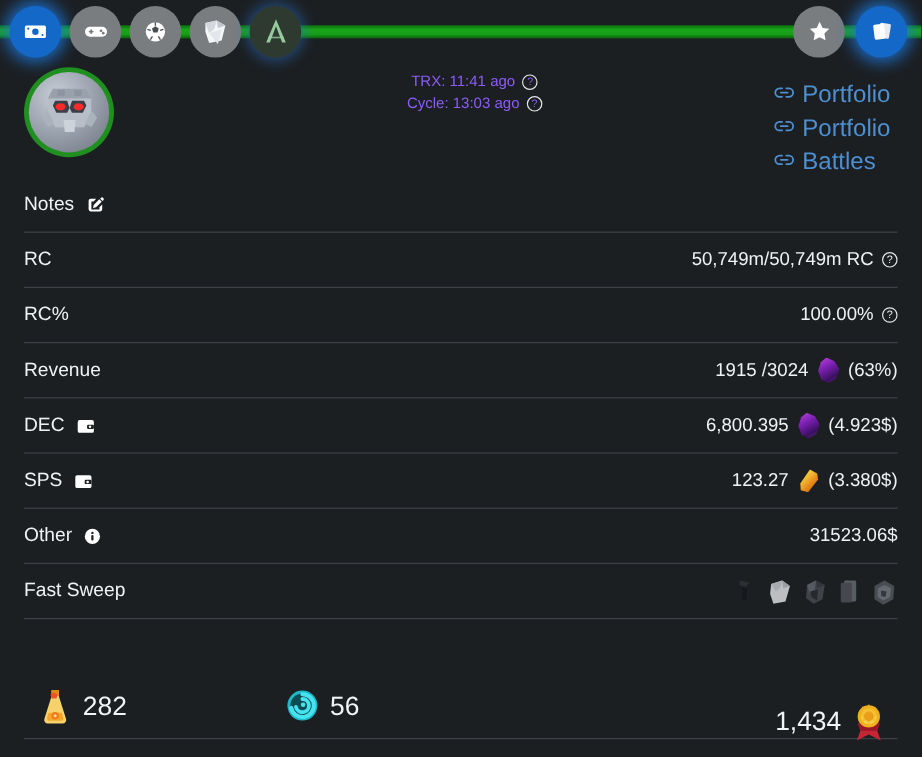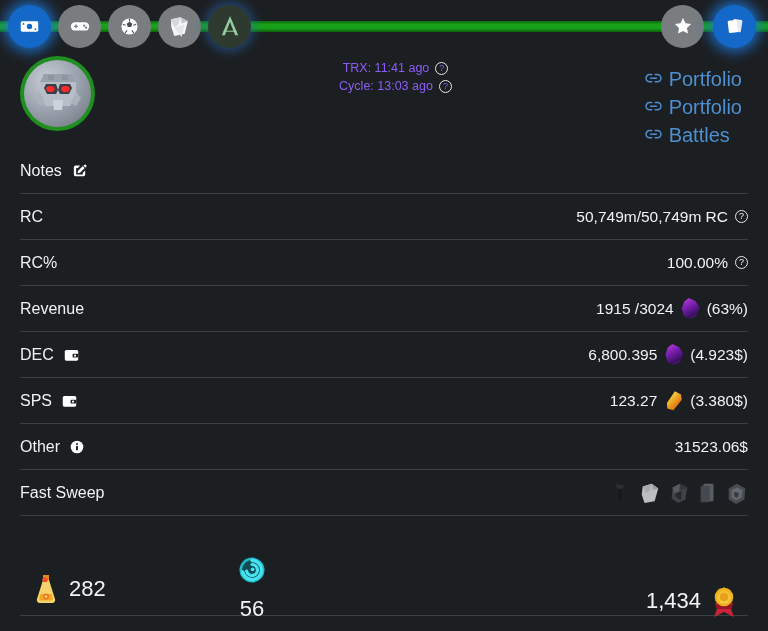--- a/index.html
+++ b/index.html
@@ -149,21 +149,21 @@
   .stats {
     position: absolute;
     left: 20px; right: 20px;
     top: 562px;
     height: 54px;
     display: flex; align-items: center;
     border-bottom: 1px solid #3c4045;
   }
   .stat { display: flex; align-items: center; gap: 9px; font-size: 22px; color: #f2f3f4; }
   .s1 { position:absolute; left: 12px; }
-  .s2 { position:absolute; left: 218px; flex-direction: column; }
+  .s2 { position:absolute; left: 218px; }
   .s3 { position:absolute; left: 412px; }
   .s4 { position:absolute; right: 10px; margin-top: 24px; }
 
   .glyph { width: 28px; height: 32px; flex: 0 0 auto; }
 </style>
 </head>
 <body>
 
 <div class="app">
 

